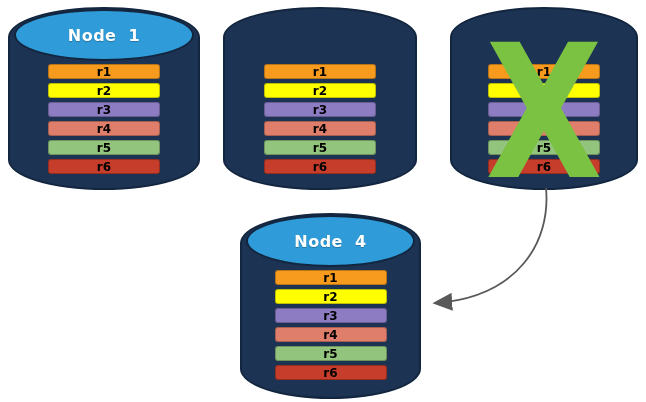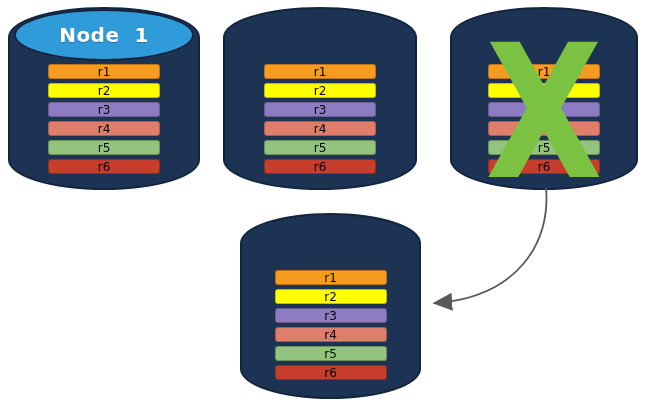--- a/index.html
+++ b/index.html
@@ -21,35 +21,35 @@
   }
   .cyl-cap{
     position:absolute;left:6px;right:6px;top:2px;height:52px;
     background:#2f9cd9;
     border:2px solid #13263f;
     border-radius:50%;
     box-sizing:border-box;
     display:flex;align-items:center;justify-content:center;
   }
   .node-title{
-    color:#ffffff;font-weight:bold;font-size:20px;
+    color:#ffffff;font-weight:bold;font-size:16px;
     white-space:pre;letter-spacing:0.5px;
     text-shadow:0 1px 1px rgba(0,0,0,0.25);
   }
   .rows{
     position:absolute;left:50%;transform:translateX(-50%);
     top:57px;width:112px;
     display:flex;flex-direction:column;gap:4px;
   }
   .row{
     height:15px;border-radius:3px;
     border:1px solid rgba(0,0,0,0.25);
     box-sizing:border-box;
     display:flex;align-items:center;justify-content:center;
-    font-size:12px;font-weight:normal;color:#000000;
+    font-size:12px;font-weight:bold;color:#000000;
     line-height:1;
   }
   .x-mark{
     position:absolute;left:0;width:100%;top:36px;height:140px;
     display:flex;align-items:center;justify-content:center;
     font-weight:bold;font-size:185px;line-height:1;
     transform:scaleX(0.82);
     z-index:5;pointer-events:none;
   }
   .arrow-svg{position:absolute;left:400px;top:178px;width:180px;height:145px;overflow:visible;}
@@ -94,20 +94,23 @@
       <div class="row" style="background-color: rgb(142, 124, 195);">r3</div>
       <div class="row" style="background-color: rgb(222, 126, 107);">r4</div>
       <div class="row" style="background-color: rgb(147, 196, 125);">r5</div>
       <div class="row" style="background-color: rgb(198, 61, 43);">r6</div>
     </div>
     <div class="x-mark" style="color: rgb(124, 194, 66);">X</div>
   </div>
 
   <div class="node n4">
     <div class="cyl-body"></div>
+    <div class="cyl-cap">
+      <span class="node-title">Node  4</span>
+    </div>
     <div class="rows">
       <div class="row" style="background-color: rgb(247, 155, 31);">r1</div>
       <div class="row" style="background-color: rgb(255, 255, 0);">r2</div>
       <div class="row" style="background-color: rgb(142, 124, 195);">r3</div>
       <div class="row" style="background-color: rgb(222, 126, 107);">r4</div>
       <div class="row" style="background-color: rgb(147, 196, 125);">r5</div>
       <div class="row" style="background-color: rgb(198, 61, 43);">r6</div>
     </div>
   </div>
 

